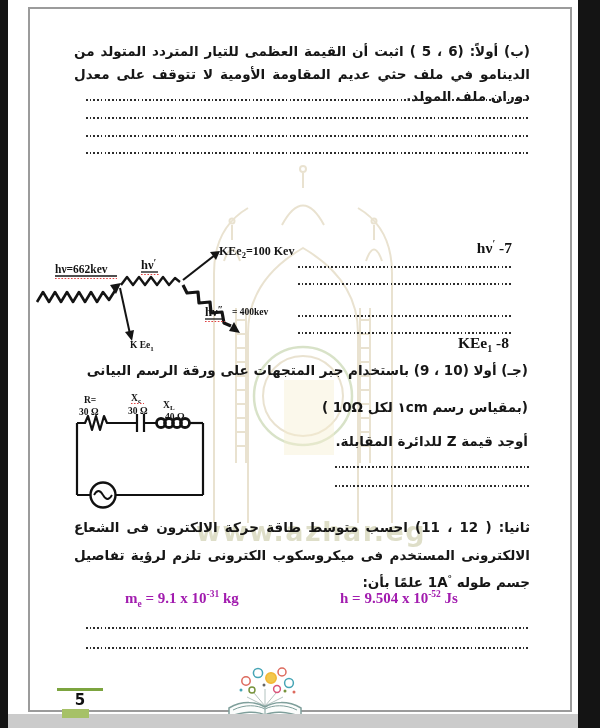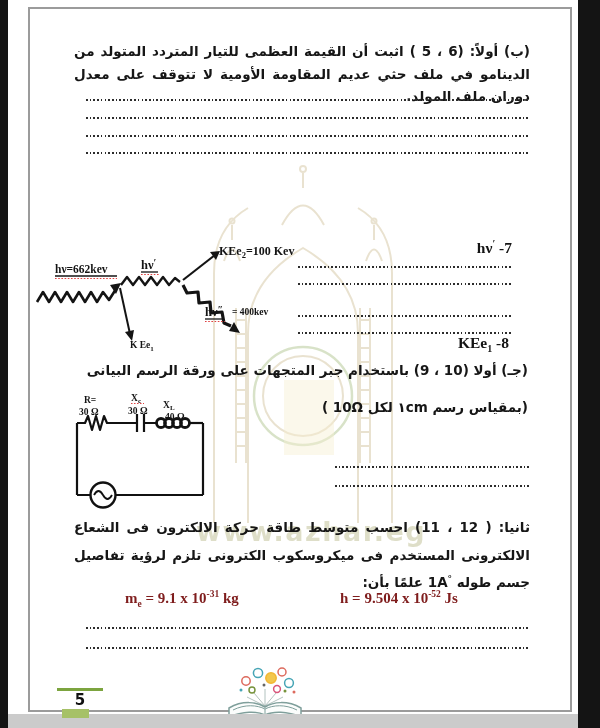--- a/index.html
+++ b/index.html
@@ -15,21 +15,21 @@
         background-image:repeating-linear-gradient(90deg,#2c2c2c 0 1.6px,transparent 1.6px 3.7px);}
   .ar{position:absolute;direction:rtl;font-weight:bold;color:#161616;z-index:3;
       font-family:"DejaVu Sans",sans-serif;font-size:13.5px;line-height:1.68;}
   .just{text-align:justify;}
   .rt{text-align:right;white-space:nowrap;}
   .itm{position:absolute;font-family:"Liberation Serif",serif;font-weight:bold;font-size:15.5px;
        color:#141414;z-index:3;white-space:nowrap;padding-left:28px;}
   .itm sup{font-size:10px;}
   .itm sub{font-size:10px;}
   .eq{position:absolute;font-family:"Liberation Serif",serif;font-weight:bold;font-size:15px;
-      color:#7f1d1d;z-index:3;white-space:nowrap;}
+      color:#a21caf;z-index:3;white-space:nowrap;}
   .eq sup{font-size:9.5px;vertical-align:super;}
   .eq sub{font-size:9.5px;}
   .wm{position:absolute;z-index:1;}
   .wm-url{position:absolute;left:188px;top:516px;z-index:1;font-weight:bold;font-size:27px;
           letter-spacing:1.5px;color:rgba(168,168,110,0.38);font-family:"DejaVu Sans",sans-serif;}
   .svgbox{position:absolute;z-index:3;}
   .pnum-line{position:absolute;left:49px;top:688px;width:46px;height:3px;background:#7ca43f;z-index:4;}
   .pnum{position:absolute;left:49px;top:691px;width:46px;text-align:center;font-weight:bold;
         font-size:15px;color:#111;z-index:4;font-family:"DejaVu Sans",sans-serif;}
   .pnum-rect{position:absolute;left:54px;top:709px;width:27px;height:9px;background:#a6c167;z-index:5;}
@@ -111,20 +111,21 @@
     <div class="dots" style="left:290px;top:266px;width:214px;"></div>
     <div class="dots" style="left:290px;top:283px;width:214px;"></div>
     <div class="itm" style="right:69px;top:294px;margin-top:40px;">
       <span>KEe</span><sub>1</sub><span> -8</span>
     </div>
     <div class="dots" style="left:290px;top:315px;width:214px;"></div>
     <div class="dots" style="left:290px;top:332px;width:214px;"></div>
 
     <div class="ar rt" style="right:50px;top:359px;">(جـ) أولا ‪(9 ، 10)‬ باستخدام جبر المتجهات على ورقة الرسم البيانى</div>
     <div class="ar rt" style="right:50px;top:396px;">(بمقياس رسم ١cm لكل ‪10Ω‬ )</div>
+    <div class="ar rt" style="right:50px;top:430px;">أوجد قيمة Z للدائرة المقابلة.</div>
     <div class="dots" style="left:327px;top:466px;width:194px;"></div>
     <div class="dots" style="left:327px;top:485px;width:194px;"></div>
 
     <svg class="svgbox" style="left:52px;top:390px;" width="158" height="124" viewBox="0 0 158 124">
       <g stroke="#111" stroke-width="2.2" fill="none" stroke-linejoin="round">
         <path d="M17,33 H25 L28,26 L32,40 L36,26 L40,40 L44,26 L47,33 H76"></path>
         <path d="M77,24 V42 M84,24 V42 M84,33 H96"></path>
         <circle cx="101" cy="33" r="4.5" stroke-width="2.8"></circle>
         <circle cx="109" cy="33" r="4.5" stroke-width="2.8"></circle>
         <circle cx="117" cy="33" r="4.5" stroke-width="2.8"></circle>

